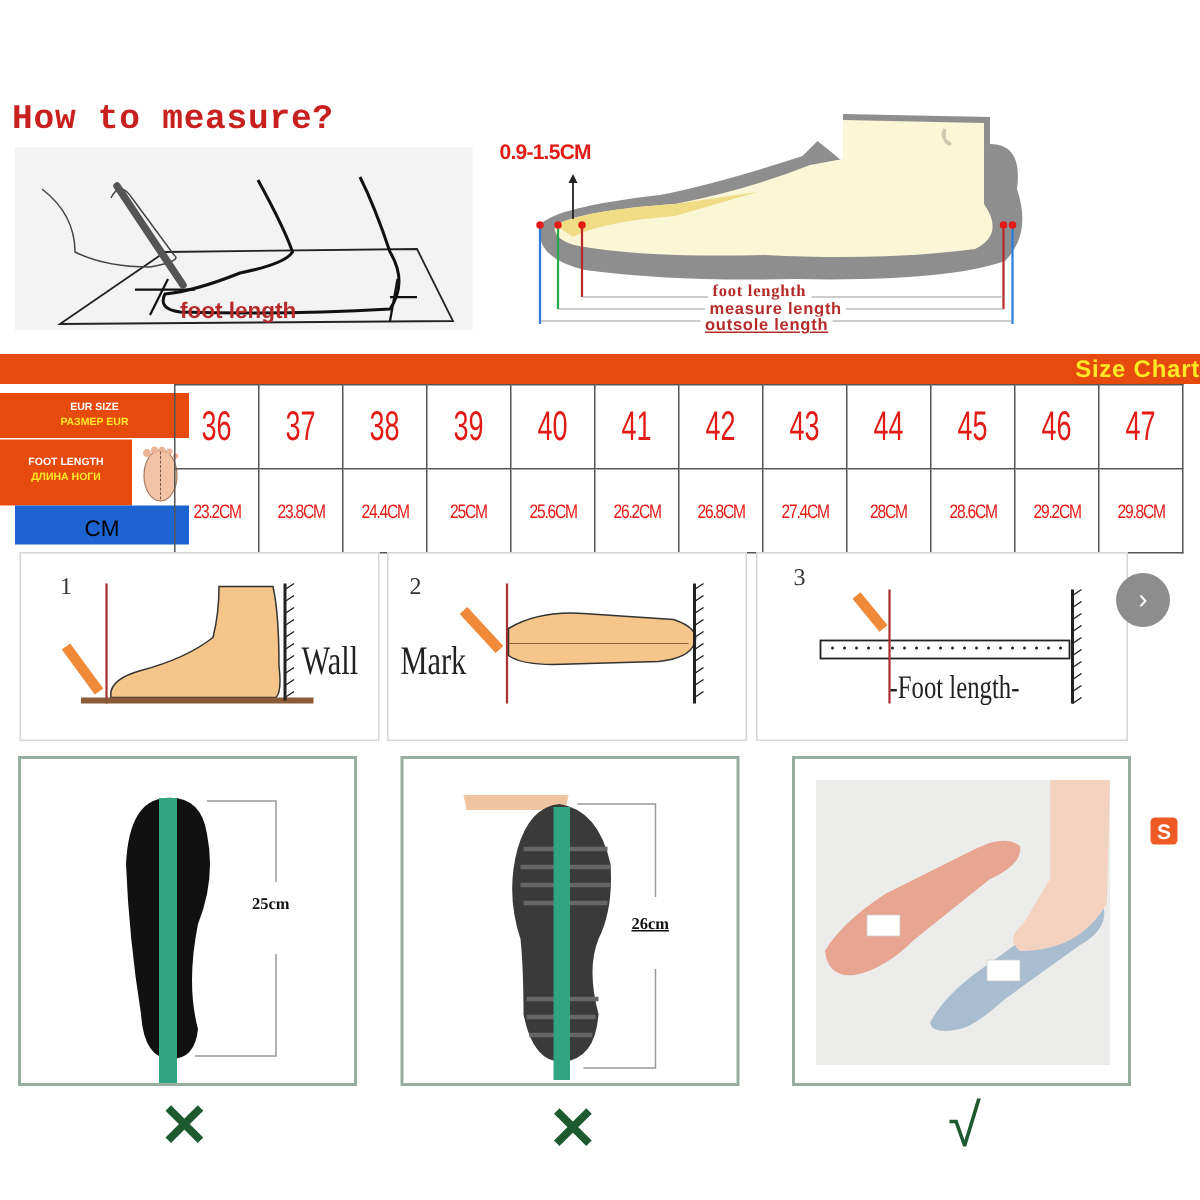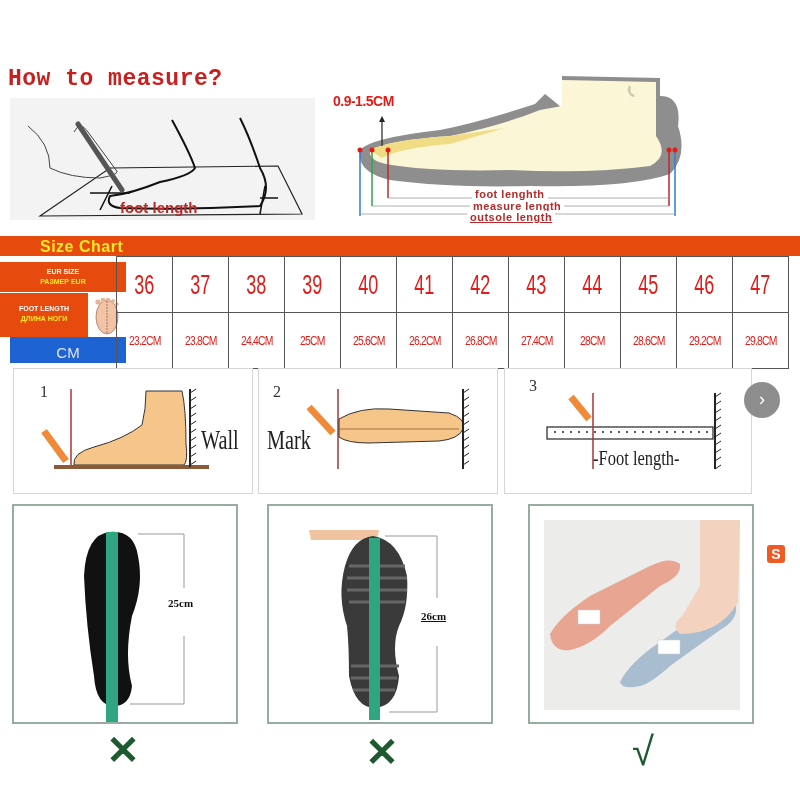--- a/index.html
+++ b/index.html
@@ -13,27 +13,27 @@
   .howto-panel svg { position: absolute; left: 0; top: 0; }
   .foot-length-lbl { left: 120px; top: 199px; font-size: 15px; color: #b72a2a; font-weight: bold; }
 
   .shoe-panel { left: 330px; top: 66px; width: 360px; height: 160px; }
   .shoe-panel svg { position: absolute; left: 0; top: 0; }
   .tol-lbl { left: 333px; top: 93px; font-size: 14px; color: #e21b16; font-weight: bold; letter-spacing: -0.5px; }
   .len-lbl { font-size: 11px; color: #b72a2a; font-weight: bold; letter-spacing: 0.5px; }
 
   
   .chart-bar { left: 0; top: 236px; width: 800px; height: 20px; background: #e64a0d; }
-  .chart-title { left: 0; top: 236px; width: 800px; text-align: left; font-size: 16px; color: #ffe824; font-weight: bold; letter-spacing: 0.5px; line-height: 22px; padding-left: 40px; }
+  .chart-title { left: 0; top: 236px; width: 800px; text-align: right; font-size: 16px; color: #ffe824; font-weight: bold; letter-spacing: 0.5px; line-height: 22px; padding-left: 40px; }
   .lbl-eur { left: 0; top: 262px; width: 126px; height: 30px; background: #e64a0d; color: #fff; font-size: 7px; font-weight: bold; text-align: center; padding-top: 5px; line-height: 10px; }
   .lbl-eur .ru { color: #ffe824; }
   .lbl-foot { left: 0; top: 293px; width: 88px; height: 44px; background: #e64a0d; color: #fff; font-size: 7px; font-weight: bold; text-align: center; padding-top: 11px; line-height: 10px; }
   .lbl-foot .ru { color: #ffe824; }
   .foot-icon-cell { left: 88px; top: 293px; width: 38px; height: 44px; background: #fff; }
-  .lbl-cm { left: 10px; top: 337px; width: 116px; height: 26px; background: #1d63d1; color: #e5e5e5; font-size: 15px; text-align: center; line-height: 32px; }
+  .lbl-cm { left: 10px; top: 337px; width: 116px; height: 26px; background: #1d63d1; color: #000000; font-size: 15px; text-align: center; line-height: 32px; }
 
   .size-table { left: 116px; top: 256px; border-collapse: collapse; }
   .size-table td { border: 1px solid #555; width: 56px; text-align: center; color: #e21b16; font-family: "Liberation Sans Narrow", "Liberation Sans", sans-serif; }
   .size-table tr.eur td { height: 56px; font-size: 24px; transform-origin: center; }
   .size-table tr.cm td { height: 56px; font-size: 13px; letter-spacing: -1px; }
   .size-table td span { display: inline-block; transform: scaleX(0.8); }
   .size-table tr.eur td span { transform: scaleX(0.75) scaleY(1.15); }
 
   
   .step { border: 1.5px solid #d6d6d6; background: #fff; }
@@ -83,21 +83,21 @@
       <circle cx="42" cy="84" r="2.5" fill="#e21b16"></circle>
     <circle cx="58" cy="84" r="2.5" fill="#e21b16"></circle>
       <circle cx="339" cy="84" r="2.5" fill="#e21b16"></circle>
     <circle cx="345" cy="84" r="2.5" fill="#e21b16"></circle>
     <line x1="52" y1="80" x2="52" y2="54" stroke="#222" stroke-width="1.2"></line>
     <polygon points="49,56 55,56 52,50" fill="#222"></polygon>
     <line x1="58" y1="132" x2="339" y2="132" stroke="#999" stroke-width="0.8"></line>
     <line x1="42" y1="140" x2="339" y2="140" stroke="#999" stroke-width="0.8"></line>
     <line x1="30" y1="148" x2="345" y2="148" stroke="#999" stroke-width="0.8"></line>
   </svg>
-  <div class="abs len-lbl" style="left:142px;top:122px;background:#fff;padding:0 3px;">foot lenghth</div>
+  <div class="abs len-lbl" style="left:142px;top:122px;background:#fff;padding:0 3px;font-family:Liberation Serif, serif;">foot lenghth</div>
   <div class="abs len-lbl" style="left:140px;top:134px;background:#fff;padding:0 3px;">measure length</div>
   <div class="abs len-lbl" style="left:137px;top:145px;background:#fff;padding:0 3px;text-decoration:underline;">outsole length</div>
 </div>
 <div class="abs tol-lbl">0.9-1.5CM</div>
 
 <div class="abs chart-bar"></div>
 <div class="abs chart-title">Size Chart</div>
 
 <div class="abs lbl-eur">
   <div>EUR SIZE</div>

